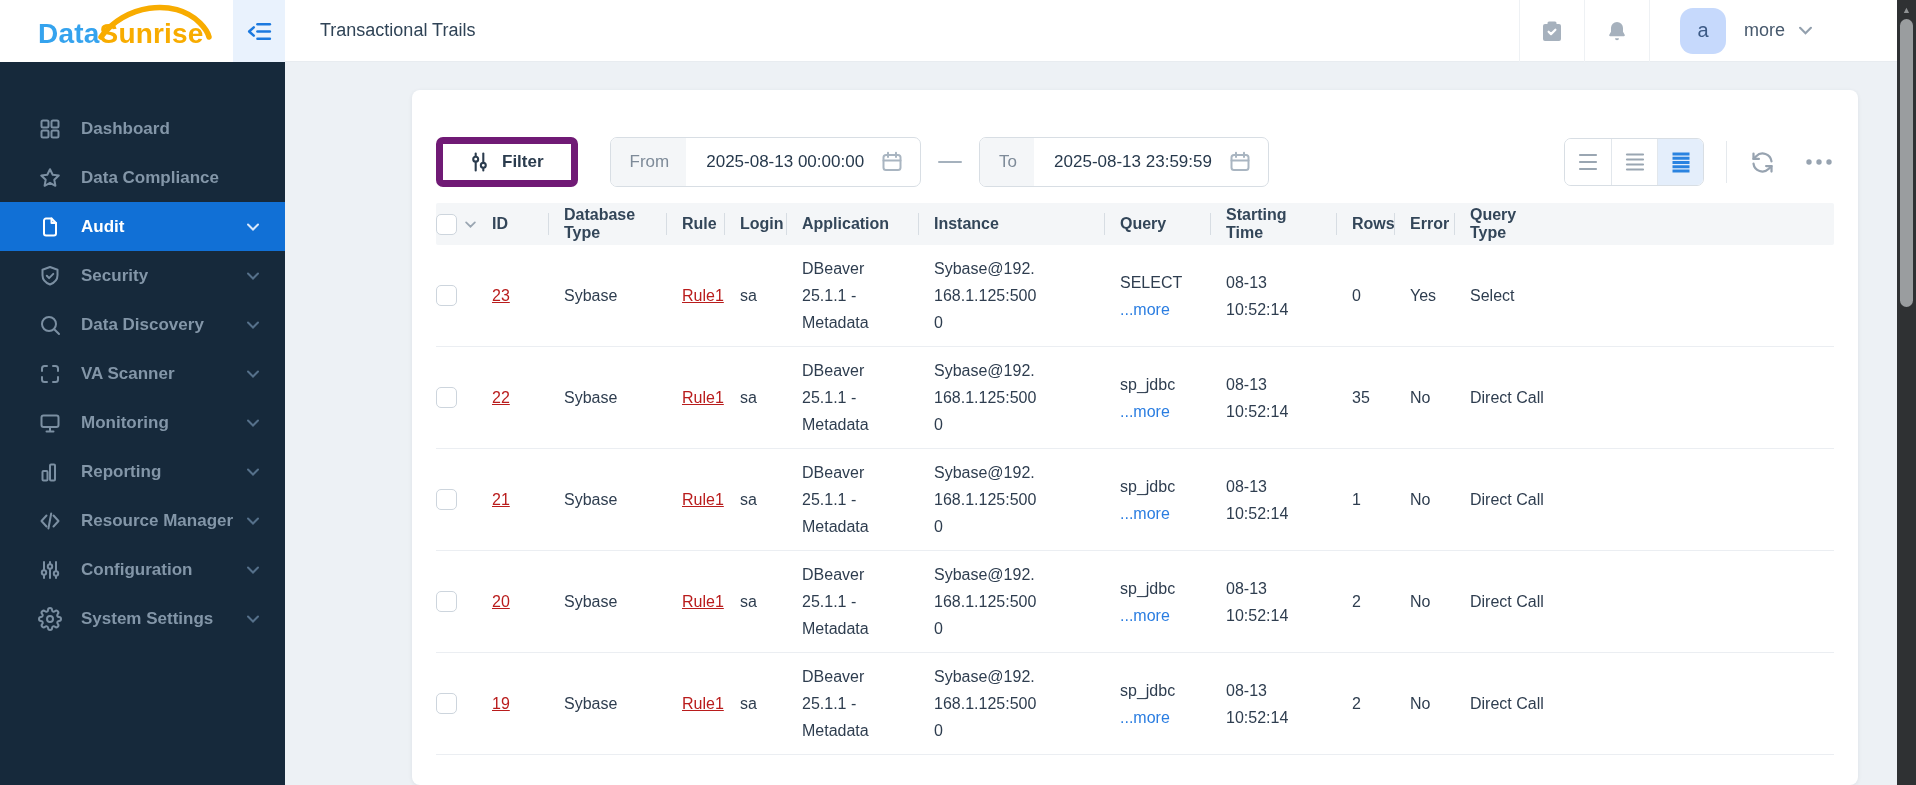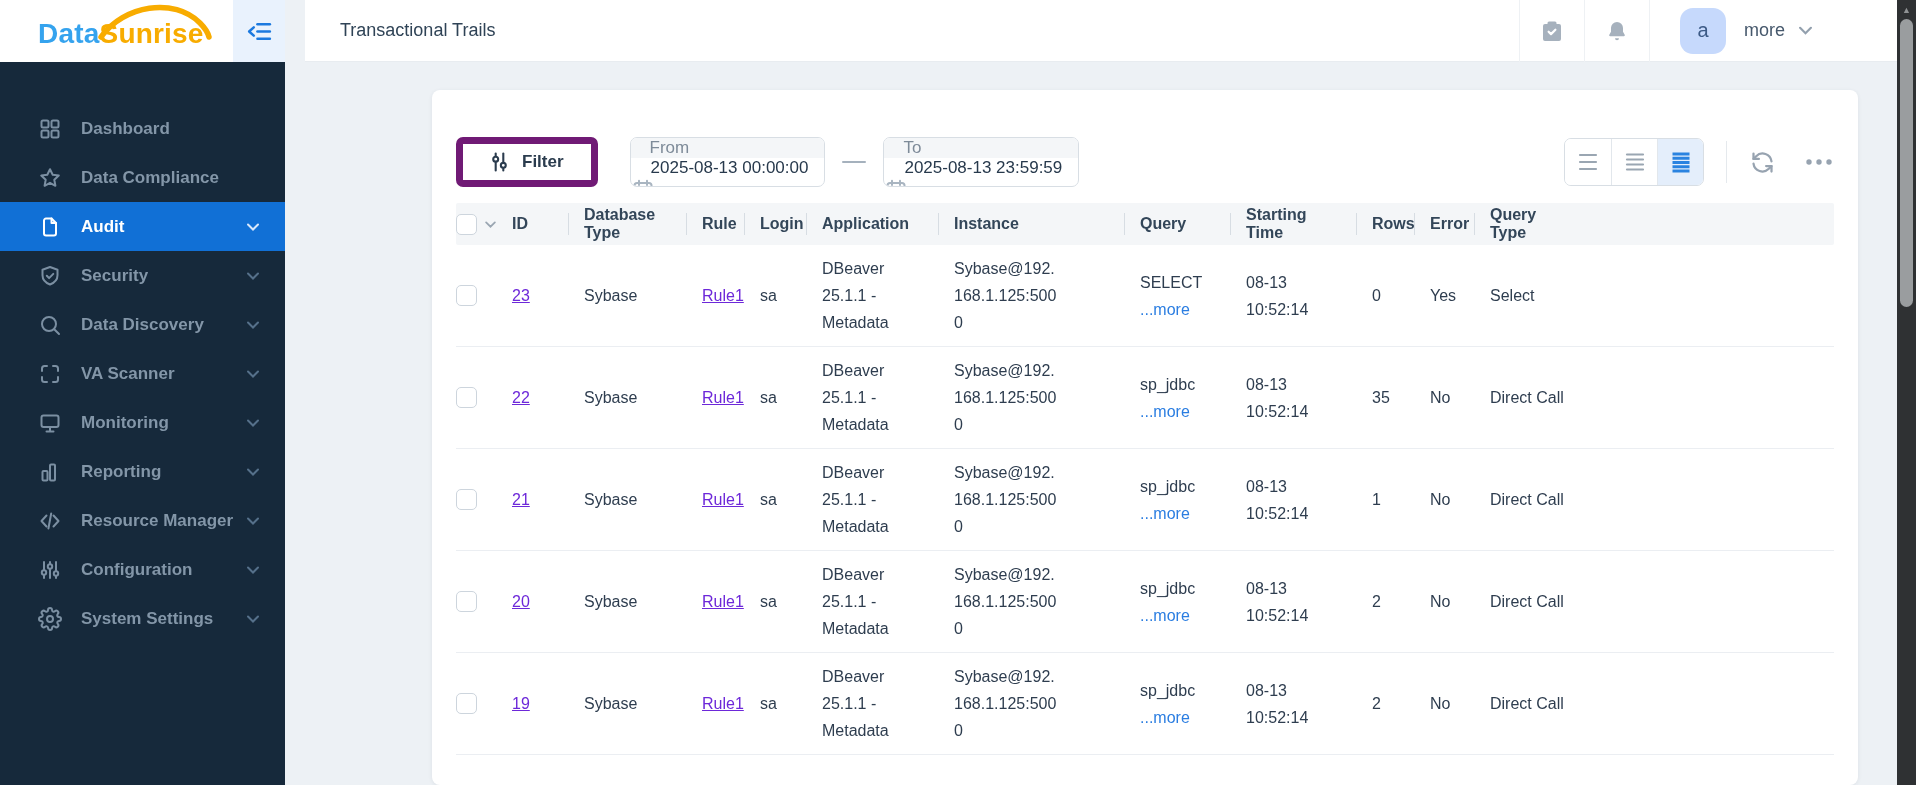--- a/index.html
+++ b/index.html
@@ -20,42 +20,42 @@
   .nav-item { height:49px; display:flex; align-items:center; padding:0 26px 0 38px; font-size:17px; font-weight:600; color:#8396a8; cursor:pointer; }
   .nav-item .nicon { width:24px; height:24px; margin-right:19px; flex:none; color:#7b8fa2; }
   .nav-item .nicon svg { display:block; }
   .nav-label { white-space:nowrap; }
   .nav-chev { margin-left:auto; color:#55708a; display:flex; }
   .nav-item.active { background:#1170d6; color:#fff; font-weight:700; }
   .nav-item.active .nicon { color:#fff; }
   .nav-item.active .nav-chev { color:#d9e8fb; }
 
   
-  .main { flex:1; min-width:0; display:flex; flex-direction:column;padding-left:20px; }
+  .main { flex:1; min-width:0; display:flex; flex-direction:column; }
   .topbar { height:62px; flex:none; background:#fff; display:flex; align-items:center; padding:0 85px 0 35px; border-bottom:1px solid #e8ecf0; }
   .topbar-title { font-size:18px; color:#2f4356; }
   .topbar-right { margin-left:auto; display:flex; align-items:center; height:100%; }
   .server-time { display:flex; align-items:baseline; gap:10px; margin-right:30px; }
   .server-time-label { font-size:17px; font-weight:700; color:#3e5266; }
   .server-time-value { font-size:17px; color:#95a1ad; }
   .tb-sep { width:1px; height:62px; background:#eef1f4; flex:none; }
   .tb-icon-cell { width:64px; height:62px; display:flex; align-items:center; justify-content:center; color:#a6b1bd; cursor:pointer; }
   .user-cell { display:flex; align-items:center; margin-left:30px; cursor:pointer; }
   .avatar { width:46px; height:46px; border-radius:13px; background:#c6d9fc; color:#3c5a86; font-size:20px; display:flex; align-items:center; justify-content:center; }
   .user-name { margin:0 14px 0 18px; font-size:18px; color:#46586c; }
   .user-chev { color:#93a0ae; display:flex; }
 
   .content { flex:1; min-height:0; padding:28px 39px 0 127px; }
   .card { background:#fff; border-radius:8px; height:695px; padding:0 24px; box-shadow:0 1px 4px rgba(40,52,70,.08); overflow:hidden; }
 
   
   .toolbar { margin-top:47px; display:flex; align-items:center; height:50px; }
   .btn-filter { height:50px; padding:0 27px; display:flex; align-items:center; gap:13px; border:7px solid #701a75; border-radius:7px; background:#fff; font-size:17px; font-weight:700; color:#2b3c4e; cursor:pointer; font-family:inherit; }
   .range { display:flex; align-items:center; margin-left:32px; }
-  .dt-group { height:50px; border:1px solid #d8dee4; border-radius:7px; background:#fff; display:flex; overflow:hidden; cursor:pointer;flex-direction:column; }
+  .dt-group { height:50px; border:1px solid #d8dee4; border-radius:7px; background:#fff; display:flex; align-items:center; overflow:hidden; cursor:pointer; }
   .dt-label { align-self:stretch; display:flex; align-items:center; padding:0 17px 0 19px; background:#f4f6f8; font-size:17px; color:#7e8b99; }
   .dt-value { padding:0 16px 0 20px; font-size:17px; color:#27394c; white-space:nowrap; }
   .cal { margin-right:16px; color:#a9b5c1; display:flex; }
   .range-dash { width:24px; height:2px; background:#a5b1bd; margin:0 17px; border-radius:1px; }
   .toolbar-right { margin-left:auto; display:flex; align-items:center; }
   .view-group { display:flex; border:1px solid #d8dee4; border-radius:7px; overflow:hidden; }
   .view-btn { width:46px; height:46px; display:flex; align-items:center; justify-content:center; background:#fff; cursor:pointer; color:#9aa6b2; }
   .view-btn + .view-btn { border-left:1px solid #e2e7ec; }
   .view-btn.active { background:#e4eefb; color:#2a83e0; }
   .tr-sep { width:1px; height:42px; background:#e5e9ed; margin:0 22px; }
@@ -77,21 +77,21 @@
   .c-application { width:132px; }
   .c-instance { width:186px; }
   .c-query { width:106px; }
   .c-starting_time { width:126px;align-items:center; }
   .c-rows { width:58px; }
   .c-error { width:60px; }
   .c-query_type { width:110px; }
   .c-spacer { flex:1; }
   .cb { width:21px; height:21px; border:1.5px solid #cdd5dd; border-radius:5px; background:#fff; cursor:pointer; flex:none; }
   .hcb-chev { color:#9aa6b2; display:flex; margin-left:8px; cursor:pointer; }
-  .link { color:#6d28d9; text-decoration:underline; cursor:pointer; }
+  .link { color:#b91c1c; text-decoration:underline; cursor:pointer; }
   .more-link { color:#2a7de1; text-decoration:none; cursor:pointer; display:block; }
   .wrap-app { display:block; max-width:122px; }
   .wrap-inst { display:block; max-width:106px; word-break:break-all; }
   .qtext { display:block; }
 
   
   .scrollbar { width:19px; flex:none; background:#2f3133; position:relative; }
   .sb-arrow { position:absolute; top:4px; left:0; right:0; text-align:center; color:#8f9294; font-size:9px; line-height:12px; }
   .sb-thumb { position:absolute; left:3px; right:3px; top:19px; height:288px; background:#9a9d9f; border-radius:8px; cursor:pointer; }
 </style>

